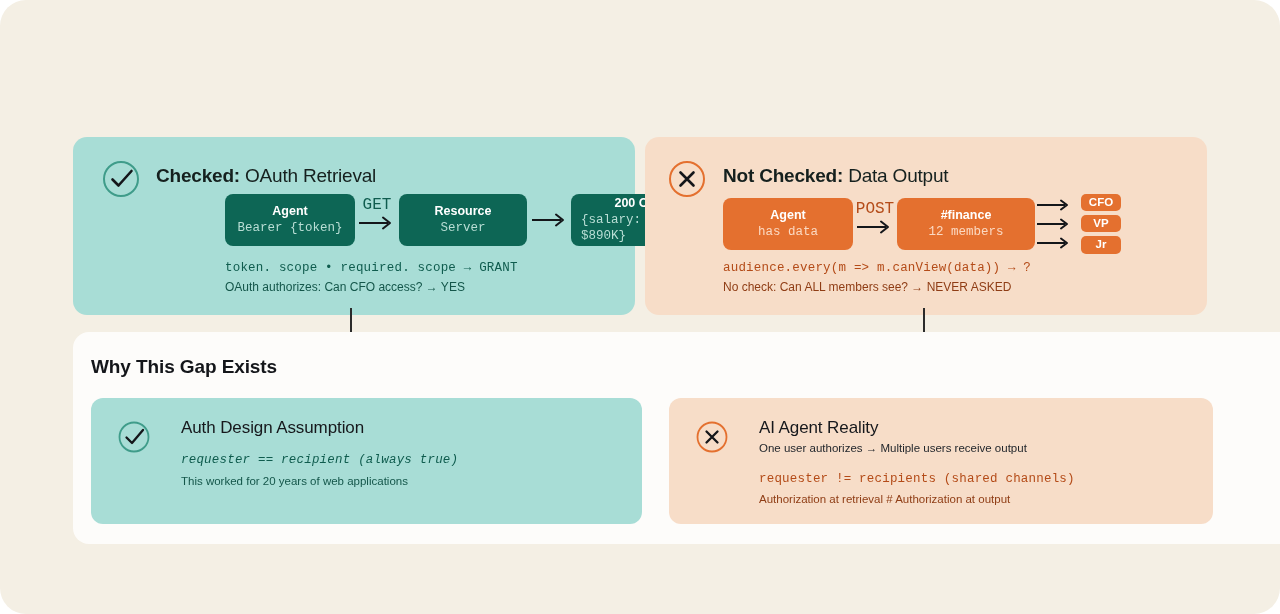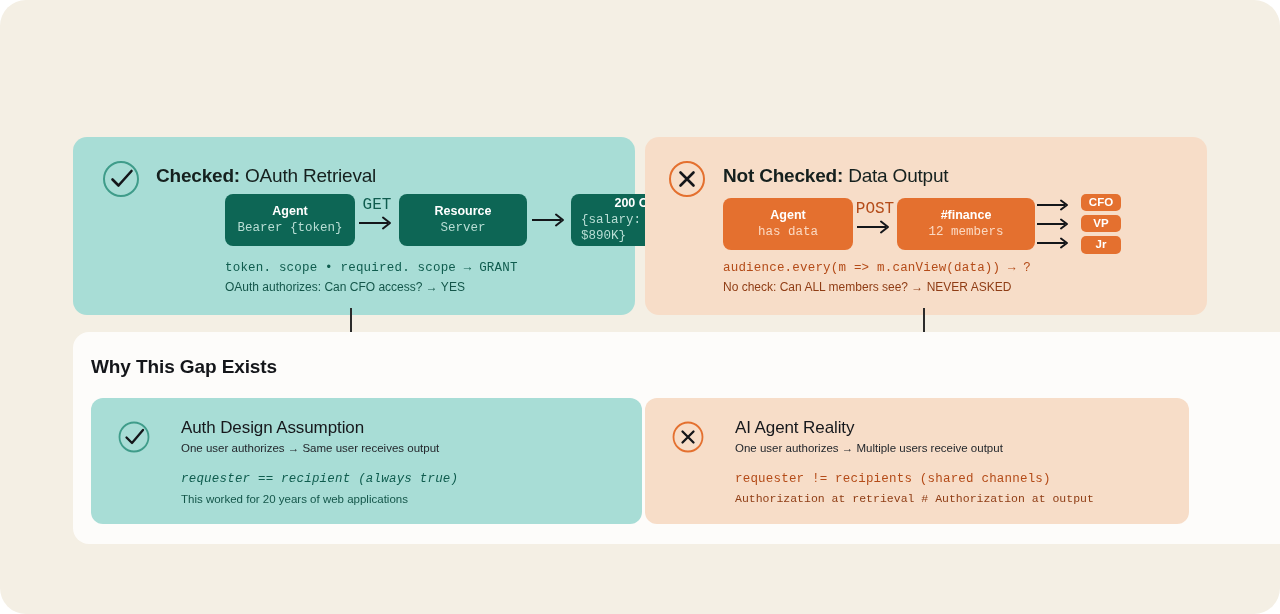--- a/index.html
+++ b/index.html
@@ -98,35 +98,35 @@
     background:#fdfcfa;border-radius:16px;box-sizing:border-box;
   }
   .lower-title{
     position:absolute;left:18px;top:24px;
     font-size:19px;font-weight:700;color:#14161a;letter-spacing:-0.1px;
   }
   .sub-card{
     position:absolute;top:66px;height:126px;border-radius:12px;box-sizing:border-box;
   }
   .sub-left{left:18px;width:551px;background:#a8ddd6;}
-  .sub-right{left:572px;width:544px;background:#f7ddc8;padding-left:24px;}
+  .sub-right{left:596px;width:544px;background:#f7ddc8;padding-left:24px;}
   .sub-head{position:absolute;left:26px;top:22px;}
   .sub-icon{width:34px;height:34px;display:block;}
   .sub-body{position:absolute;left:80px;top:20px;right:18px;margin-left:10px;}
   .sub-title{font-size:17px;font-weight:400;color:#16181c;line-height:1.2;letter-spacing:-0.1px;}
   .sub-desc{font-size:11.5px;color:#23272c;margin-top:3px;line-height:1.35;}
   .sub-code{
     font-family:"Liberation Mono","DejaVu Sans Mono",monospace;
     font-size:12.5px;margin-top:14px;line-height:1.4;letter-spacing:0.2px;
   }
   .sub-foot{font-size:11.5px;margin-top:3px;line-height:1.4;}
   .sub-left .sub-code{color:#0f5c4e;font-style:italic;}
   .sub-left .sub-foot{color:#14564a;}
   .sub-right .sub-code{color:#b44b18;}
-  .sub-right .sub-foot{color:#8f3d15;font-family:Liberation Mono, monospace;}
+  .sub-right .sub-foot{color:#8f3d15;}
 </style>
 </head>
 <body>
 
 <div class="canvas">
 
 
   <div class="panel panel-left">
 
     <span class="badge-icon" style="position:absolute;left:28px;top:22px;">
@@ -249,21 +249,20 @@
 
     <div class="sub-card sub-left">
       <span class="sub-head">
         <svg class="sub-icon" width="34" height="34" viewBox="0 0 34 34">
           <circle cx="17" cy="17" r="14.5" fill="none" stroke="#3f9c8a" stroke-width="1.8"></circle>
           <path d="M9.5 17.5 L15 23 L26 10" fill="none" stroke="#14161a" stroke-width="2.3" stroke-linecap="round" stroke-linejoin="round"></path>
         </svg>
       </span>
       <div class="sub-body">
         <div class="sub-title">Auth Design Assumption</div>
-        <div class="sub-desc">One user authorizes → Same user receives output</div>
         <div class="sub-code">requester == recipient (always true)</div>
         <div class="sub-foot">This worked for 20 years of web applications</div>
       </div>
     </div>
 
     <div class="sub-card sub-right">
       <span class="sub-head">
         <svg class="sub-icon" width="34" height="34" viewBox="0 0 34 34">
           <circle cx="17" cy="17" r="14.5" fill="none" stroke="#e4702f" stroke-width="1.8"></circle>
           <path d="M11.5 11.5 L22.5 22.5 M22.5 11.5 L11.5 22.5" fill="none" stroke="#14161a" stroke-width="2.3" stroke-linecap="round"></path>

